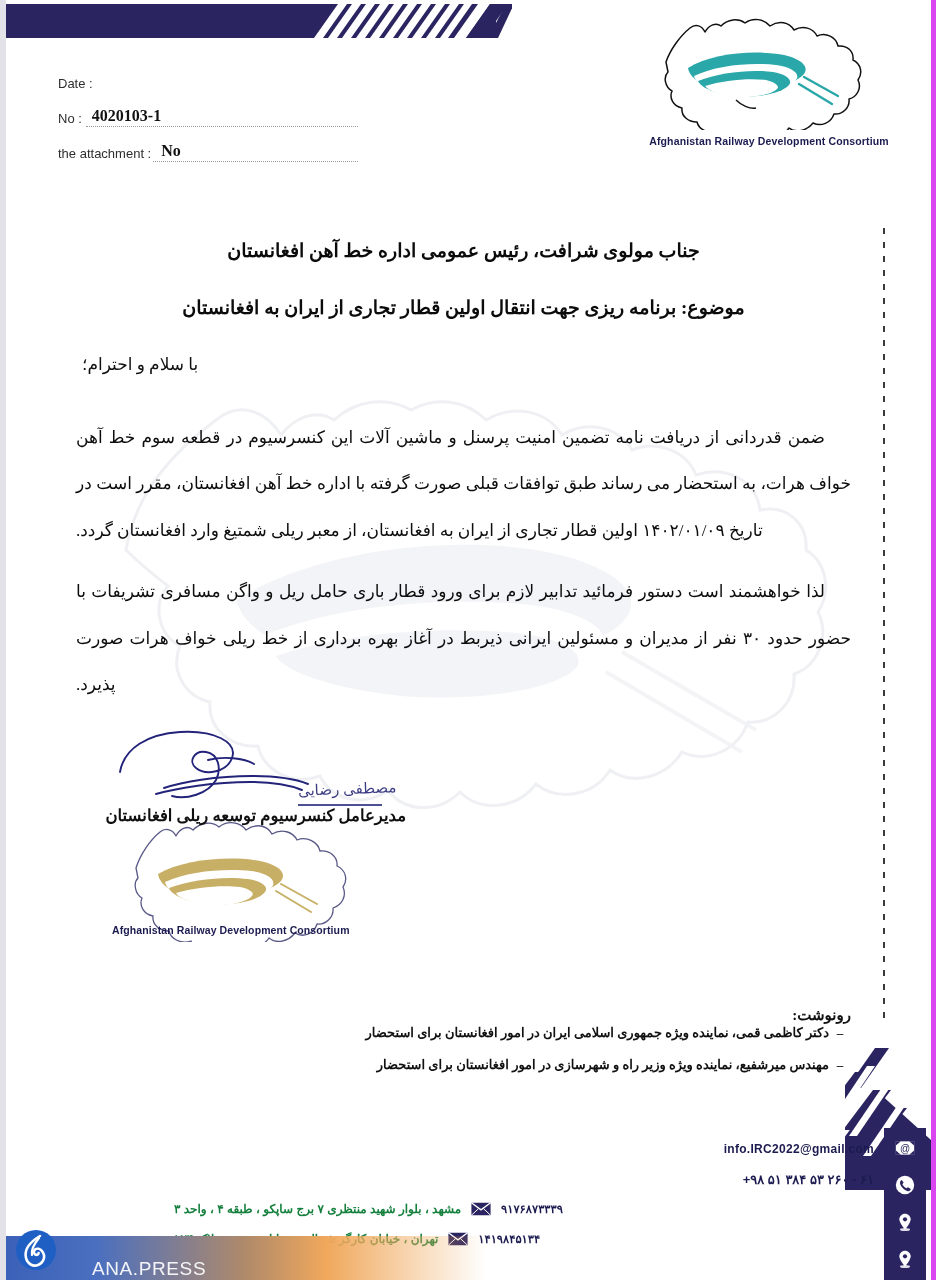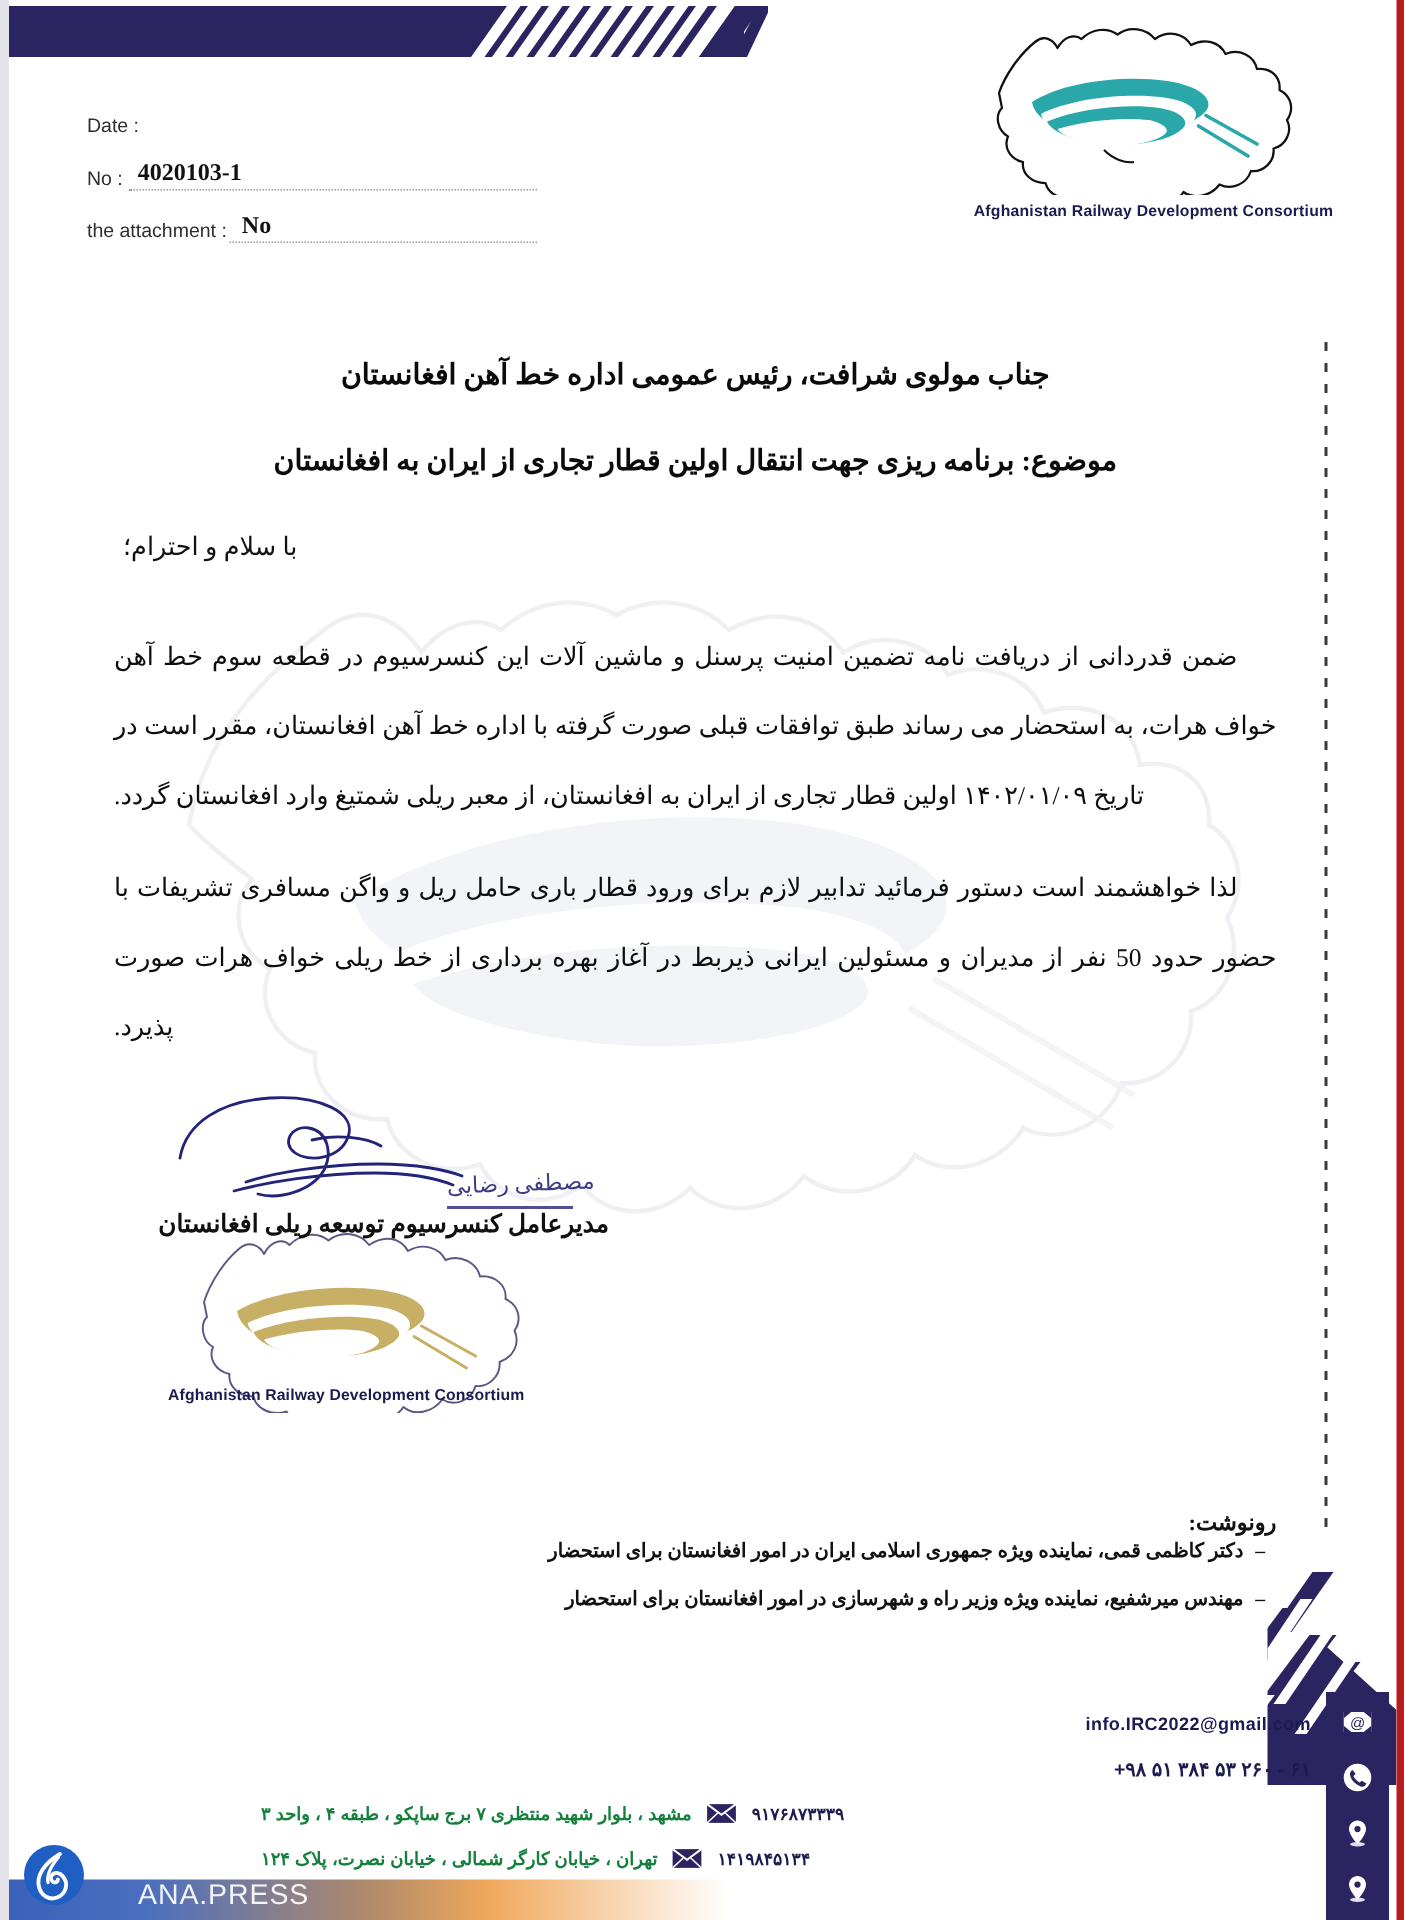--- a/index.html
+++ b/index.html
@@ -10,21 +10,21 @@
     background:#d8d8dd;
     font-family:"Liberation Sans", sans-serif;
   }
 
   .page {
     position:relative;
     width:936px; height:1280px;
     background:#ffffff;
     overflow:hidden;
     border-left:6px solid #e2e2e8;
-    border-right:5px solid #b91c1c;
+    border-right:5px solid #d946ef;
   }
 
   
   .watermark {
     position:absolute;
     left:60px; top:300px;
     width:820px; height:640px;
     opacity:.085;
     pointer-events:none;
     z-index:0;
@@ -250,24 +250,24 @@
   }
   .f-row.email { font-size:12px; letter-spacing:.3px; direction:ltr; justify-content:flex-end;align-items:center; }
   .f-row.phone { font-size:13px; letter-spacing:1.6px; direction:ltr; justify-content:flex-end; }
   .f-addr { font-size:12px; font-weight:bold; color:#15803d; direction:rtl; }
   .f-code { font-size:11.5px; font-weight:bold; color:#1b1b50; direction:ltr; }
   .f-env { width:20px; height:14px; flex:none; }
 
   
   .ana {
     position:absolute; left:0; bottom:0;
-    width:500px; height:27px;
+    width:500px; height:44px;
     z-index:12;
     background:linear-gradient(to right,#3b62b8 0%, #4a6fc0 18%, #b08a6a 48%, #f0a85c 64%, rgba(255,255,255,0) 96%);
-    display:flex; align-items:flex-start;
+    display:flex; align-items:flex-end;
     direction:ltr;
   }
   .ana-logo {
     width:34px; height:34px; margin-left:38px; flex:none;
   }
   .ana-text {
     font-family:"Liberation Sans", sans-serif;
     font-size:19px; font-weight:normal;
     color:#ffffff; letter-spacing:.6px;
     margin-left:14px;
@@ -383,21 +383,21 @@
     <div class="logo-en">Afghanistan Railway Development Consortium</div>
   </div>
 
   <div class="dashed-rule"></div>
 
   <div class="body-area">
     <div class="addressee">جناب مولوی شرافت، رئیس عمومی اداره خط آهن افغانستان</div>
     <div class="subject">موضوع: برنامه ریزی جهت انتقال اولین قطار تجاری از ایران به افغانستان</div>
     <div class="greeting">با سلام و احترام؛</div>
     <p class="para p1">ضمن قدردانی از دریافت نامه تضمین امنیت پرسنل و ماشین آلات این کنسرسیوم در قطعه سوم خط آهن خواف هرات، به استحضار می رساند طبق توافقات قبلی صورت گرفته با اداره خط آهن افغانستان، مقرر است در تاریخ ۱۴۰۲/۰۱/۰۹ اولین قطار تجاری از ایران به افغانستان، از معبر ریلی شمتیغ وارد افغانستان گردد.</p>
-    <p class="para p2">لذا خواهشمند است دستور فرمائید تدابیر لازم برای ورود قطار باری حامل ریل و واگن مسافری تشریفات با حضور حدود 50 نفر از مدیران و مسئولین ایرانی ذیربط در آغاز بهره برداری از خط ریلی خواف هرات صورت پذیرد.</p>
+    <p class="para p2">لذا خواهشمند است دستور فرمائید تدابیر لازم برای ورود قطار باری حامل ریل و واگن مسافری تشریفات با حضور حدود ۳۰ نفر از مدیران و مسئولین ایرانی ذیربط در آغاز بهره برداری از خط ریلی خواف هرات صورت پذیرد.</p>
   </div>
 
   <div class="sign-block">
     <svg class="sign-logo" viewBox="0 0 260 130" preserveAspectRatio="xMidYMid meet">
       <g fill="none" stroke="#2a2a66" stroke-width="1.3" stroke-linejoin="round">
         <path d="M24 56 C28 43 38 28 48 20 C54 15 61 18 64 24 C68 16 76 13 81 18
                  C89 10 100 9 107 15 C116 8 128 10 134 18 C144 11 155 13 160 22
                  C170 16 181 20 185 28 C195 24 206 30 208 39 C218 38 226 45 225 54
                  C234 58 236 68 231 75 C235 84 230 93 221 96 C222 105 214 113 205 112
                  C202 122 191 126 183 121 C176 130 164 132 157 126 C150 136 137 137 130 131

